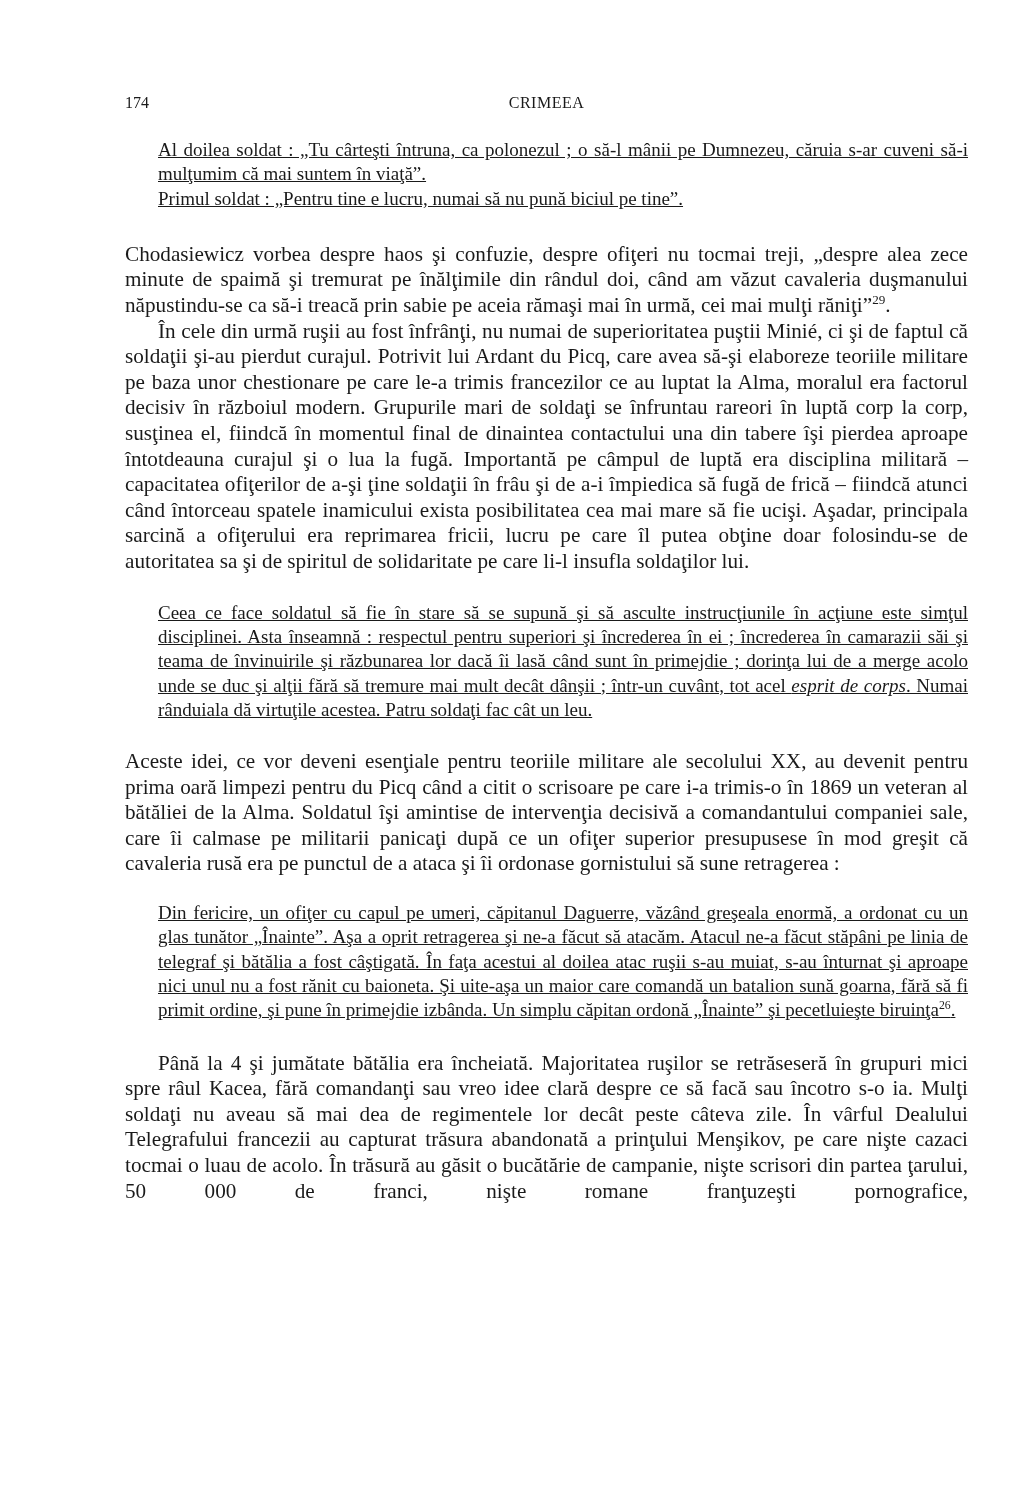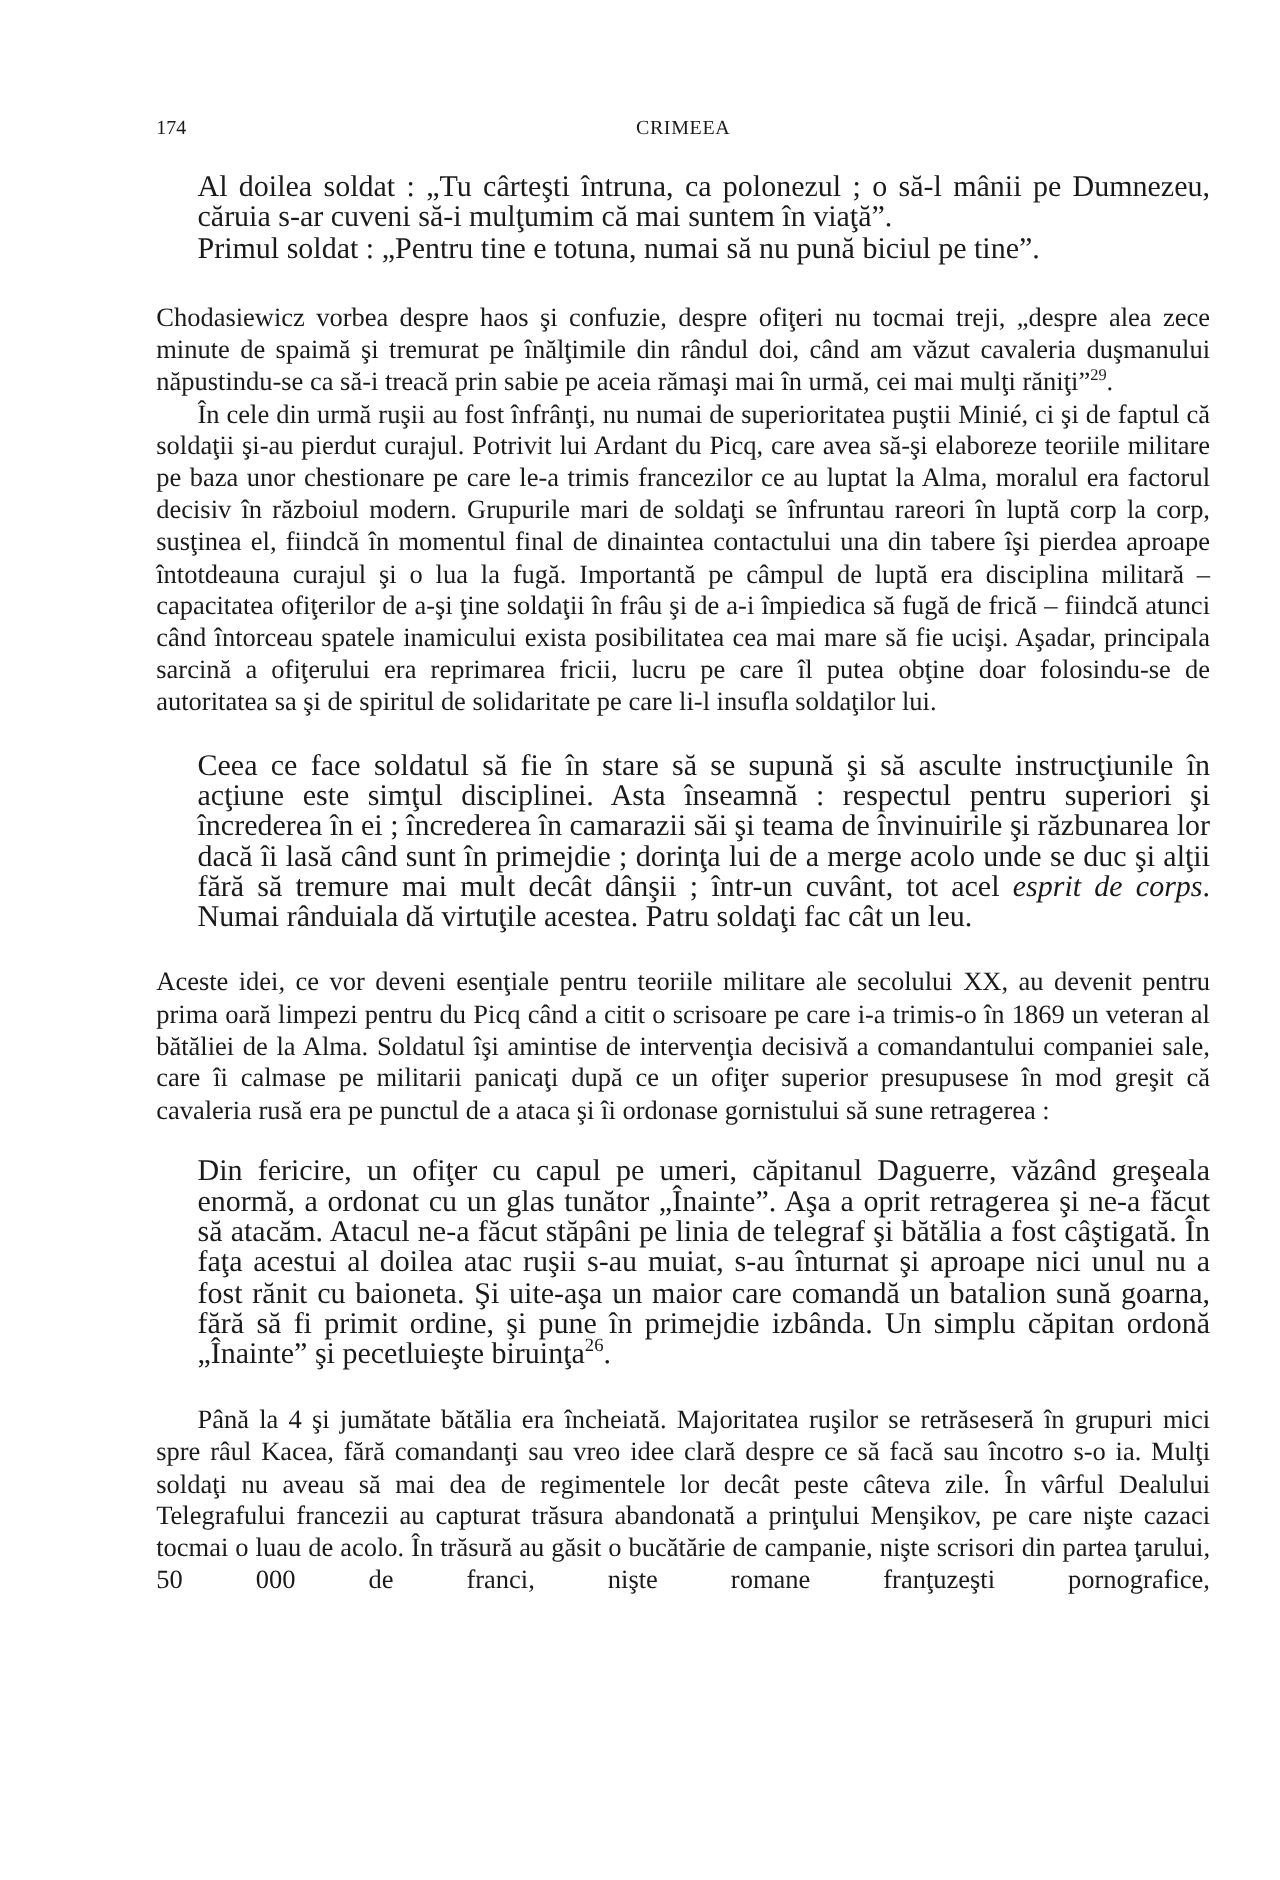--- a/index.html
+++ b/index.html
@@ -36,23 +36,24 @@
     .running-title {
       position: absolute;
       left: 0;
       right: 0;
       top: 0;
       text-align: center;
       letter-spacing: 0.5px;
     }
     .quote {
       margin-left: 33px;
-      font-size: 24px;
+      font-size: 19px;
       line-height: 24.3px;
       text-align: justify;
+      text-decoration: underline;
     }
     .quote p {
       margin: 0;
     }
     .dialogue {
       margin-top: 22px;
     }
     .dialogue p {
       text-align: justify;
     }
@@ -89,21 +90,21 @@
 
 <div class="page">
 
   <div class="running-head">
     <span class="page-number">174</span>
     <span class="running-title">CRIMEEA</span>
   </div>
 
   <div class="quote dialogue">
     <p class="last">Al doilea soldat : „Tu cârteşti întruna, ca polonezul ; o să-l mânii pe Dumnezeu, căruia s-ar cuveni să-i mulţumim că mai suntem în viaţă”.</p>
-    <p class="last">Primul soldat : „Pentru tine e totuna, numai să nu pună biciul pe tine”.</p>
+    <p class="last">Primul soldat : „Pentru tine e lucru, numai să nu pună biciul pe tine”.</p>
   </div>
 
   <div class="body-text gap-lg">
     <p><span>Chodasiewicz vorbea despre haos şi confuzie, despre ofiţeri nu tocmai treji, „despre alea zece minute de spaimă şi tremurat pe înălţimile din rândul doi, când am văzut cavaleria duşmanului năpustindu-se ca să-i treacă prin sabie pe aceia rămaşi mai în urmă, cei mai mulţi răniţi”</span><sup>29</sup><span>.</span></p>
     <p class="indent">În cele din urmă ruşii au fost înfrânţi, nu numai de superioritatea puştii Minié, ci şi de faptul că soldaţii şi-au pierdut curajul. Potrivit lui Ardant du Picq, care avea să-şi elaboreze teoriile militare pe baza unor chestionare pe care le-a trimis francezilor ce au luptat la Alma, moralul era factorul decisiv în războiul modern. Grupurile mari de soldaţi se înfruntau rareori în luptă corp la corp, susţinea el, fiindcă în momentul final de dinaintea contactului una din tabere îşi pierdea aproape întotdeauna curajul şi o lua la fugă. Importantă pe câmpul de luptă era disciplina militară – capacitatea ofiţerilor de a-şi ţine soldaţii în frâu şi de a-i împiedica să fugă de frică – fiindcă atunci când întorceau spatele inamicului exista posibilitatea cea mai mare să fie ucişi. Aşadar, principala sarcină a ofiţerului era reprimarea fricii, lucru pe care îl putea obţine doar folosindu-se de autoritatea sa şi de spiritul de solidaritate pe care li-l insufla soldaţilor lui.</p>
   </div>
 
   <div class="quote quote-block" style="margin-top:26px;">
     <p><span>Ceea ce face soldatul să fie în stare să se supună şi să asculte instrucţiunile în acţiune este simţul disciplinei. Asta înseamnă : respectul pentru superiori şi încrederea în ei ; încrederea în camarazii săi şi teama de învinuirile şi răzbunarea lor dacă îi lasă când sunt în primejdie ; dorinţa lui de a merge acolo unde se duc şi alţii fără să tremure mai mult decât dânşii ; într-un cuvânt, tot acel </span><em>esprit de corps</em><span>. Numai rânduiala dă virtuţile acestea. Patru soldaţi fac cât un leu.</span></p>
   </div>

